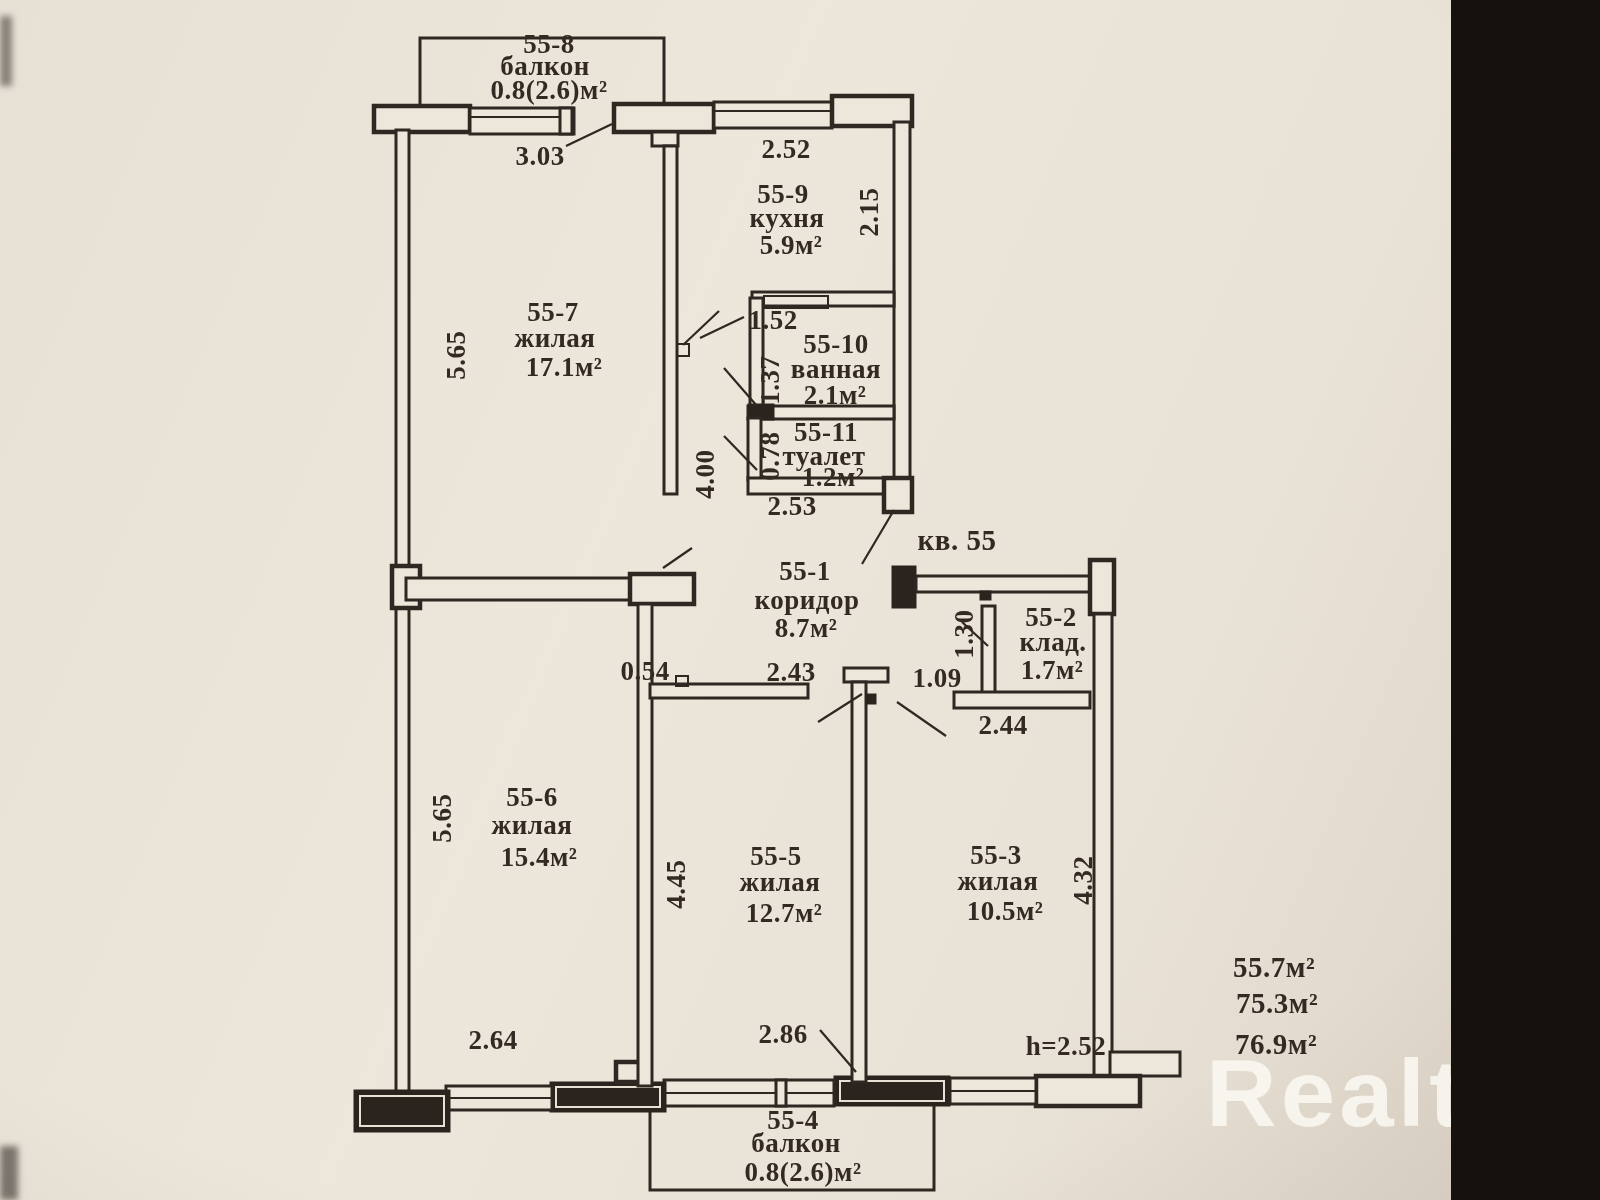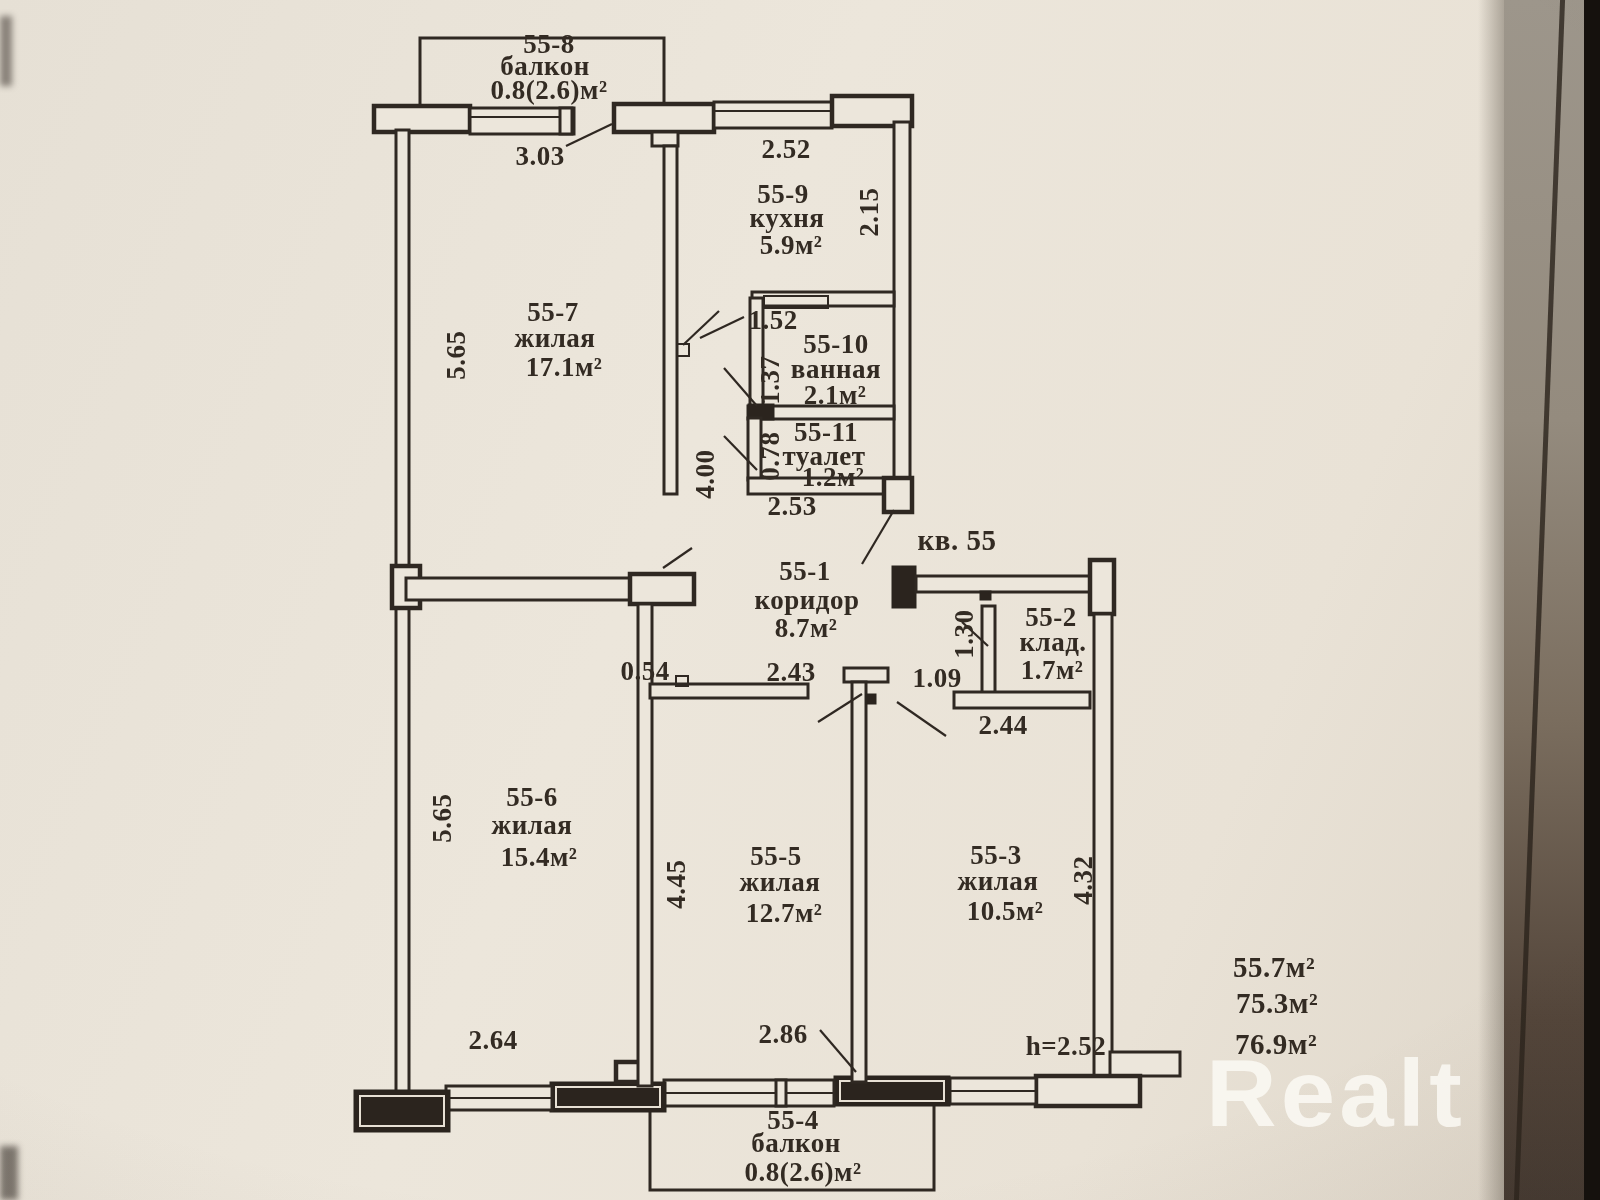--- a/index.html
+++ b/index.html
@@ -1,16 +1,16 @@
 <!DOCTYPE html>
 <html><head>
 <meta charset="utf-8">
 <style>
   html,body{margin:0;padding:0;background:#15110d;}
-  .photo{position:relative;width:1584px;height:1200px;overflow:hidden;
+  .photo{position:relative;width:1451px;height:1200px;overflow:hidden;
     background:linear-gradient(113deg,#e6e0d5 0%,#ece6db 42%,#e9e2d6 75%,#ded6c9 100%);
     font-family:"Liberation Serif","DejaVu Serif",serif;}
   .plan-svg{position:absolute;left:0;top:0;z-index:1;}
   .wall{fill:#ece6db;stroke:#2f2822;stroke-width:3;}
   .wt{stroke-width:4.5;}
   .solid{fill:#2b241e;stroke:#2b241e;stroke-width:1;}
   .inner{fill:none;stroke:#e7e0d4;stroke-width:2;}
   .mid{stroke:#2f2822;stroke-width:2;fill:none;}
   .thin{fill:none;stroke:#2f2822;stroke-width:3;}
   .lead{stroke:#2f2822;stroke-width:2.2;fill:none;}

